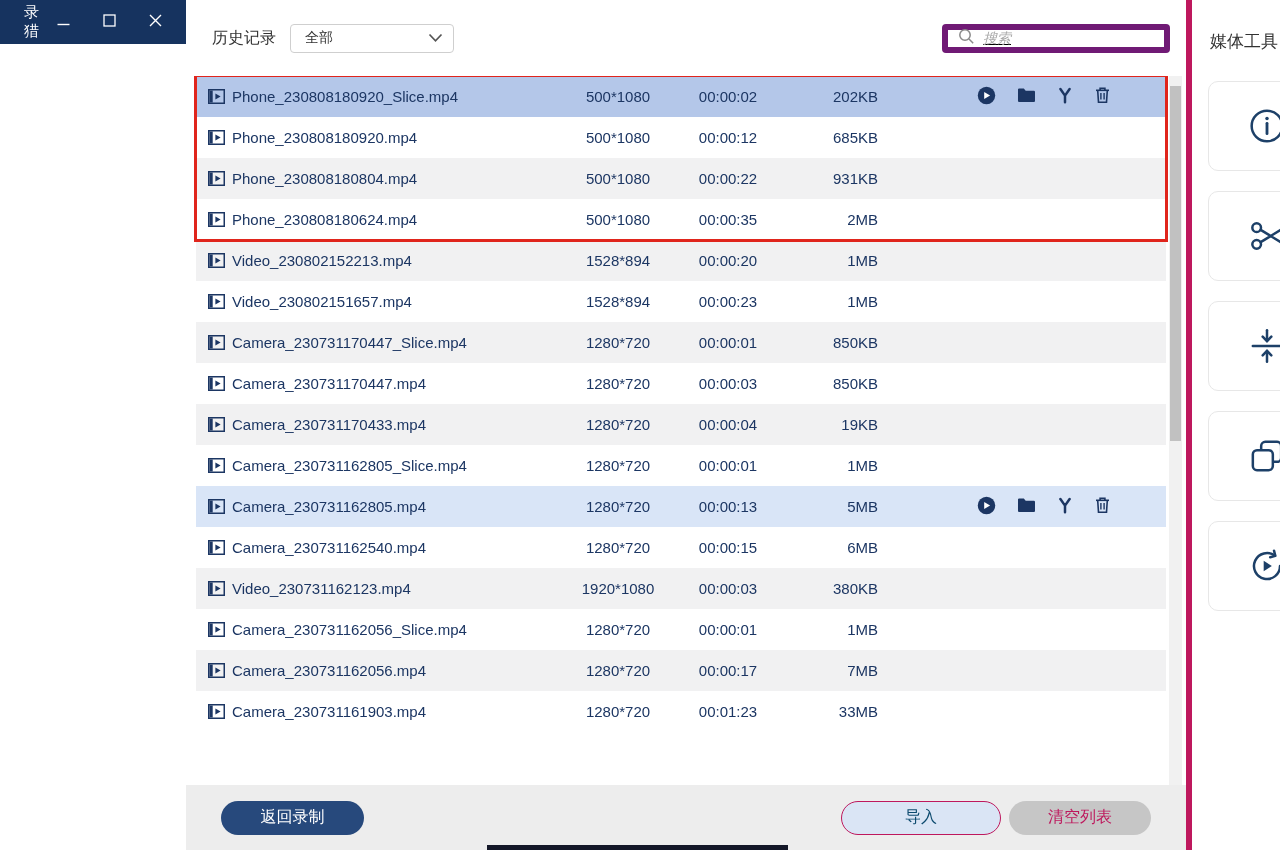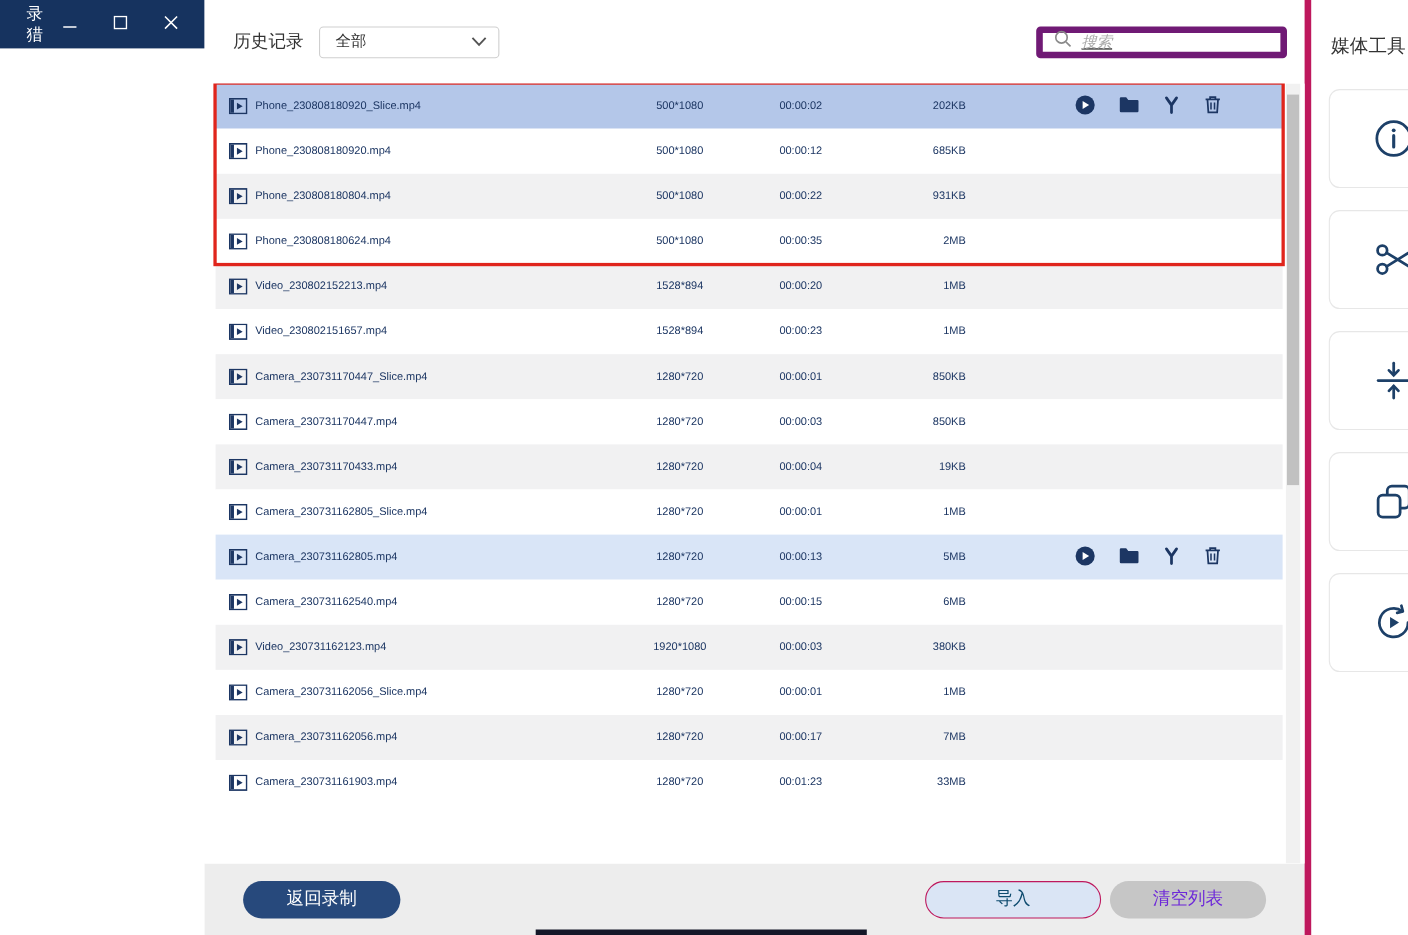--- a/index.html
+++ b/index.html
@@ -24,21 +24,21 @@
   .toolbar { height:76px; flex:0 0 76px; display:flex; align-items:center; padding:0 16px 0 26px; }
   .history-label { font-size:16px; color:#333; margin-right:14px; white-space:nowrap; }
   .filter { width:164px; height:29px; border:1px solid #cfcfcf; border-radius:4px; background:#fff; display:flex; align-items:center; padding:0 10px 0 14px; font-size:14px; color:#333;gap:40px; }
   .filter .chev { margin-left:auto; display:flex; }
   .search { margin-left:auto; width:228px; height:29px; border:6px solid #701a75; border-radius:4px; background:#fff; display:flex; align-items:center; padding:0 8px 0 10px;text-decoration:underline; }
   .search input { border:none; outline:none; background:transparent; width:100%; font-size:14px; color:#555; margin-left:8px; font-family:inherit; }
   .search input::placeholder { font-style:italic; color:#a9a9a9; }
 
   
   .list-wrap { flex:1; position:relative; overflow:hidden; padding-left:10px; background:#fff; }
-  .row { width:970px; height:41px; display:flex; align-items:center; padding-left:12px; font-size:10px; color:#1c3663; }
+  .row { width:970px; height:41px; display:flex; align-items:center; padding-left:12px; font-size:15px; color:#1c3663; }
   .row.odd { background:#f1f1f2; }
   .row.even { background:#ffffff; }
   .row.selected { background:#b4c7e9; }
   .row.hovered { background:#d9e5f7; }
   .c-file { display:flex; align-items:center; gap:7px; width:360px; flex:0 0 360px; overflow:hidden; white-space:nowrap; }
   .file-icon { display:flex; flex:0 0 auto; }
   .c-res { width:100px; flex:0 0 100px; text-align:center; }
   .c-dur { width:120px; flex:0 0 120px; text-align:center; }
   .c-size { width:90px; flex:0 0 90px; text-align:right; }
   .actions { margin-left:99px; display:flex; align-items:center; gap:21px; }
@@ -50,21 +50,21 @@
 
   
   .scrollbar { position:absolute; top:0; right:4px; width:13px; height:100%; background:#f1f1f1; }
   .scroll-thumb { position:absolute; top:10px; left:1px; width:11px; height:355px; background:#c1c1c1; }
 
   
   .footer { height:65px; flex:0 0 65px; background:#ededed; display:flex; align-items:center; padding:0 35px; }
   .pill { height:34px; border-radius:17px; font-size:16px; font-family:inherit; border:none; }
   .btn-back { width:143px; background:#27497c; color:#ffffff; }
   .btn-import { margin-left:auto; width:160px; background:#dae5f5; color:#0c4a6e; border:1px solid #be185d; }
-  .btn-clear { margin-left:8px; width:142px; background:#c6c6c6; color:#6d28d9; }
+  .btn-clear { margin-left:8px; width:142px; background:#c6c6c6; color:#be185d; }
 
   
   .sidebar { flex:1; background:#fff; border-left:6px solid #be185d; padding:30px 12px 0 16px; }
   .sidebar-title { font-size:17px; color:#333; margin-bottom:28px; margin-left:2px; }
   .card { width:236px; height:90px; border:1px solid #e7e7e7; border-radius:10px; background:#fff; display:flex; align-items:center; padding-left:36px; margin-bottom:20px; }
   .card-icon { display:flex; width:44px; justify-content:center; flex:0 0 44px; }
   .card-label { font-size:15px; color:#333; margin-left:14px; }
 
   .desktop-artifact { position:absolute; left:487px; bottom:0; width:301px; height:5px; background:#141728; z-index:9; }
 </style>

